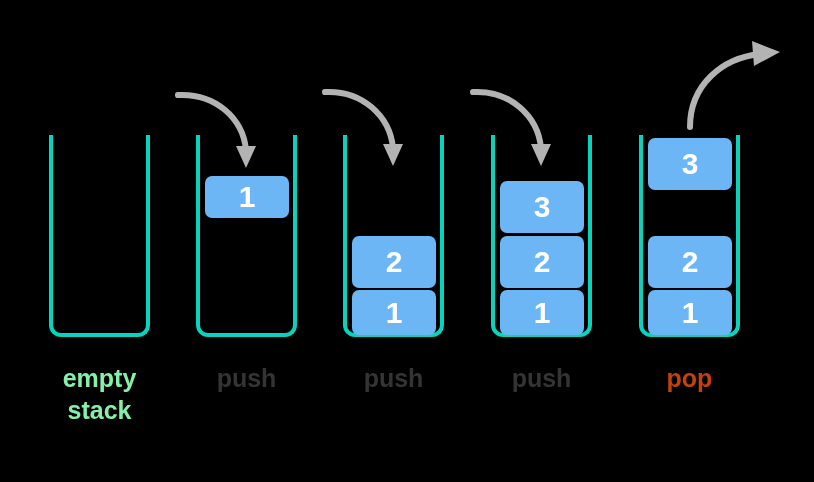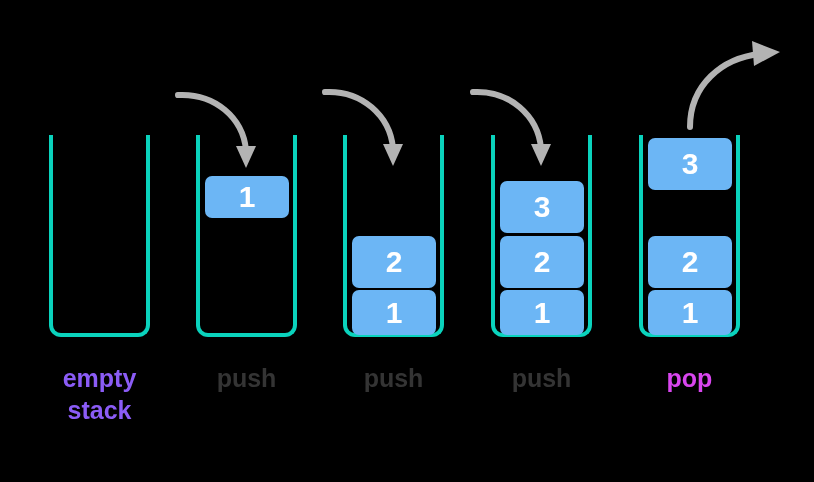--- a/index.html
+++ b/index.html
@@ -67,21 +67,21 @@
   }
 </style>
 </head>
 <body>
 
 <div id="canvas" style="background: rgb(0, 0, 0); width: 814px; height: 482px;">
 
   <div id="columns-root">
       <div class="stack-col" style="left: 0px;">
         <div class="container-shape" style="--teal: #0ad3bd; left: 49px; top: 135px; width: 101px; height: 202px;"></div>
-        <div class="col-label" style="left: 49px; top: 362px; width: 101px; color: #8b5cf6;">empty
+        <div class="col-label" style="left: 49px; top: 362px; width: 101px; color: #86efac;">empty
 stack</div>
       </div>
       <div class="stack-col" style="left: 0px;">
         <div class="container-shape" style="--teal: #0ad3bd; left: 196px; top: 135px; width: 101px; height: 202px;"></div>
         <div class="block" style="left: 205px; top: 176px; width: 84px; height: 42px; background: rgb(108, 182, 245); color: rgb(255, 255, 255);">1</div>
         <div class="col-label" style="left: 196px; top: 362px; width: 101px; color: rgb(52, 52, 52);">push</div>
       </div>
       <div class="stack-col" style="left: 0px;">
         <div class="container-shape" style="--teal: #0ad3bd; left: 343px; top: 135px; width: 101px; height: 202px;"></div>
         <div class="block" style="left: 352px; top: 236px; width: 84px; height: 52px; background: rgb(108, 182, 245); color: rgb(255, 255, 255);">2</div>
@@ -93,21 +93,21 @@
         <div class="block" style="left: 500px; top: 181px; width: 84px; height: 52px; background: rgb(108, 182, 245); color: rgb(255, 255, 255);">3</div>
         <div class="block" style="left: 500px; top: 236px; width: 84px; height: 52px; background: rgb(108, 182, 245); color: rgb(255, 255, 255);">2</div>
         <div class="block" style="left: 500px; top: 290px; width: 84px; height: 45px; background: rgb(108, 182, 245); color: rgb(255, 255, 255);">1</div>
         <div class="col-label" style="left: 491px; top: 362px; width: 101px; color: rgb(52, 52, 52);">push</div>
       </div>
       <div class="stack-col" style="left: 0px;">
         <div class="container-shape" style="--teal: #0ad3bd; left: 639px; top: 135px; width: 101px; height: 202px;"></div>
         <div class="block" style="left: 648px; top: 138px; width: 84px; height: 52px; background: rgb(108, 182, 245); color: rgb(255, 255, 255);">3</div>
         <div class="block" style="left: 648px; top: 236px; width: 84px; height: 52px; background: rgb(108, 182, 245); color: rgb(255, 255, 255);">2</div>
         <div class="block" style="left: 648px; top: 290px; width: 84px; height: 45px; background: rgb(108, 182, 245); color: rgb(255, 255, 255);">1</div>
-        <div class="col-label" style="left: 639px; top: 362px; width: 101px; color: #d946ef;">pop</div>
+        <div class="col-label" style="left: 639px; top: 362px; width: 101px; color: #c2410c;">pop</div>
       </div>
     </div>
 
   <svg class="arrow-layer" id="arrow-layer" viewBox="0 0 814 482" xmlns="http://www.w3.org/2000/svg">
       <g>
         <path d="M 178 95 C 215 93 243 118 246 150" fill="none" stroke="#b3b3b3" stroke-width="6" stroke-linecap="round"></path>
         <path d="M 246 168 L 236 146 L 256 146 Z" fill="#b3b3b3"></path>
       </g>
       <g>
         <path d="M 325 92 C 362 90 390 116 393 148" fill="none" stroke="#b3b3b3" stroke-width="6" stroke-linecap="round"></path>

